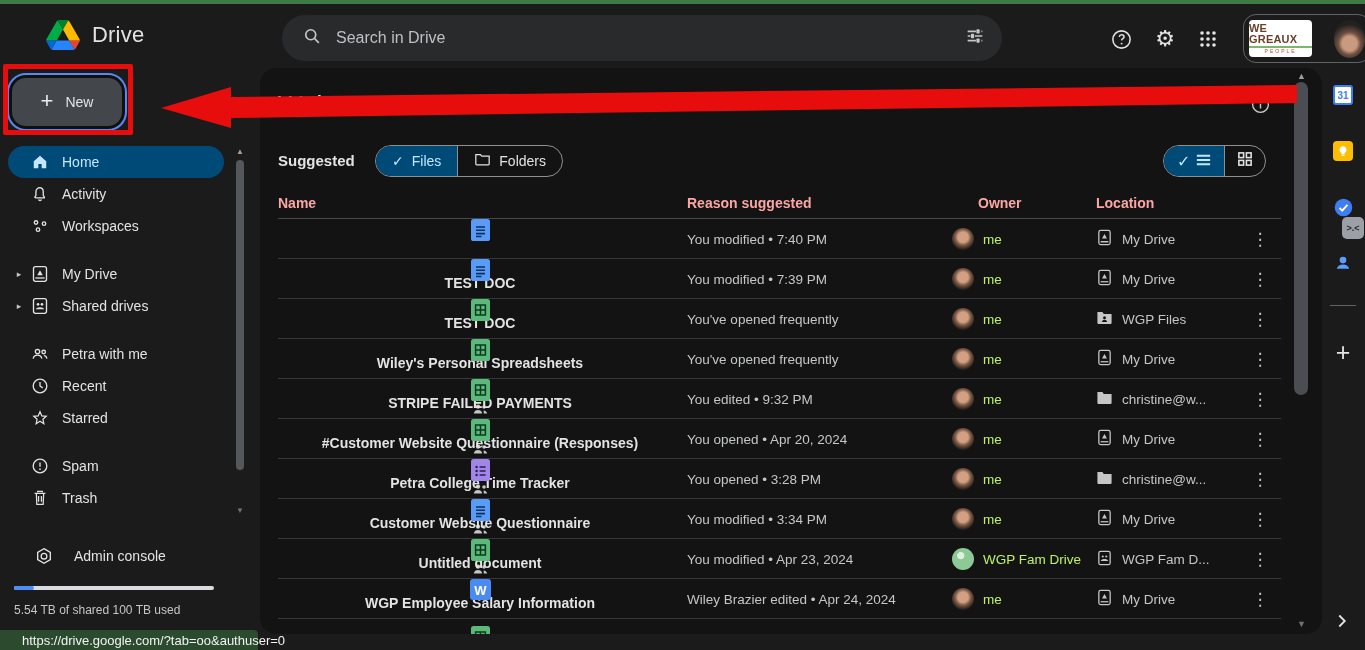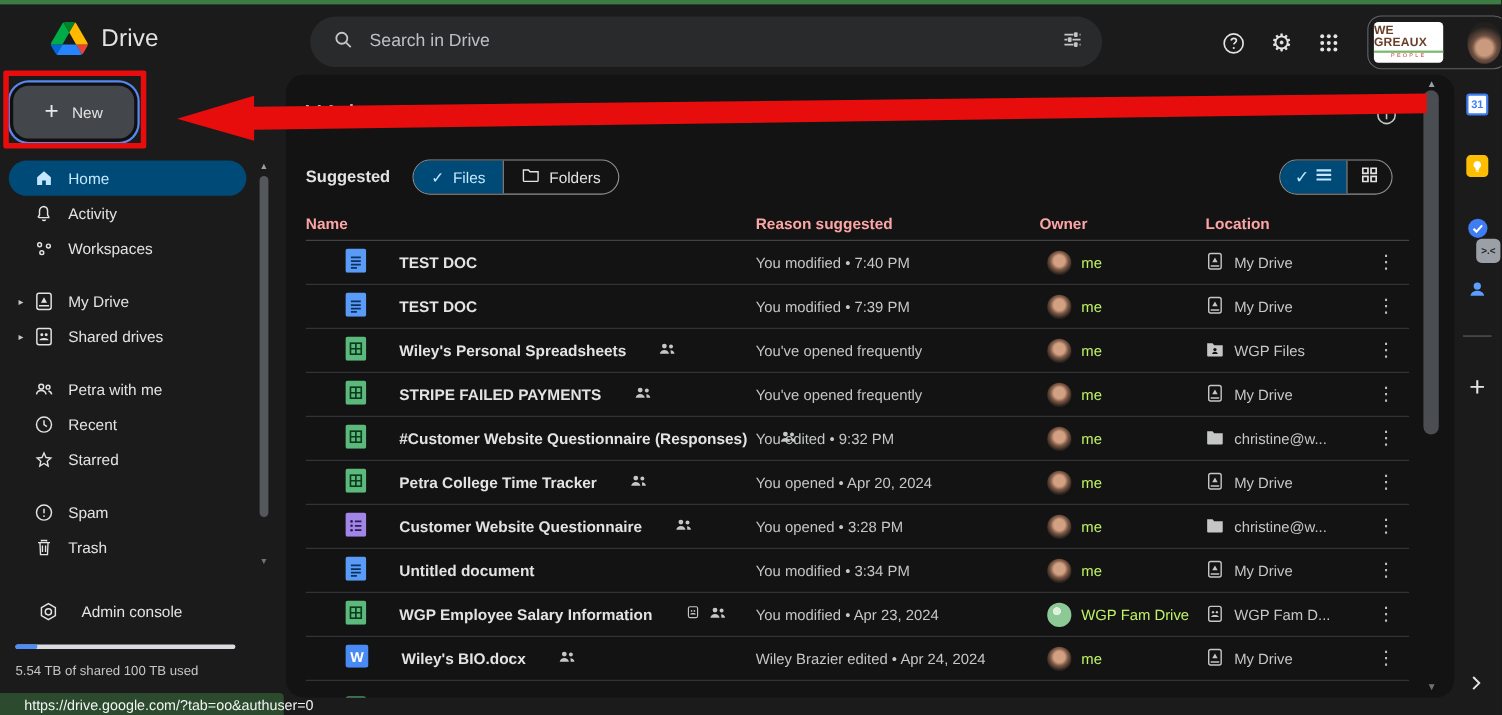--- a/index.html
+++ b/index.html
@@ -79,21 +79,21 @@
   .vseg { display:flex; align-items:center; justify-content:center; gap:6px; padding:0 13px; cursor:pointer; }
   .vseg.sel { background:#004a77; color:#c2e7ff; }
   .vseg.unsel { border-left:1px solid #8e918f; }
 
   
   #table { position:absolute; left:18px; top:123px; width:1003px; }
   #thead { position:relative; height:28px; border-bottom:1px solid #47494c; }
   #thead span { position:absolute; top:4px; font-size:14px; font-weight:bold; color:#fca5a5; }
   .trow { position:relative; height:40px; border-bottom:1px solid #36383b; cursor:pointer; }
   .cell { position:absolute; top:0; height:40px; display:flex; align-items:center; }
-  .c-name   { left:36px;  width:380px; gap:30px; }
+  .c-name   { left:12px;  width:380px; gap:30px;flex-direction:column; }
   .c-name .fname { font-size:14px; font-weight:bold; color:#e3e3e3; white-space:nowrap; }
   .c-reason { left:409px; width:250px; font-size:13.5px; color:#c4c7c5; }
   .c-owner  { left:674px; width:140px; gap:9px; font-size:13.5px; color:#bef264; }
   .c-loc    { left:818px; width:150px; gap:9px; font-size:13.5px; color:#c4c7c5; }
   .c-more   { left:967px; width:30px; justify-content:center; font-size:17px; color:#c4c7c5; }
   .avatar { width:22px; height:22px; border-radius:50%;
     background:radial-gradient(circle at 50% 42%, #d2a183 0 30%, #7c5744 48%, #26211e 72%); }
   .avatar.team { background:radial-gradient(circle at 40% 35%, #def0db 0 18%, #8cc996 20% 100%); }
   .minis { display:flex; align-items:center; gap:8px; color:#c4c7c5; }
 
@@ -375,21 +375,21 @@
             </svg>
           </span>
         </div>
       </div>
     </div>
 
     <div id="table">
       <div id="thead">
         <span style="left:0">Name</span>
         <span style="left:409px">Reason suggested</span>
-        <span style="left:667px">Owner</span>
+        <span style="left:700px">Owner</span>
         <span style="left:818px">Location</span>
       </div>
       <div id="tbody">
           <div class="trow">
             <span class="cell c-name">
       <span><svg width="19" height="22" viewBox="0 0 19 22">
                   <rect width="19" height="22" rx="2.6" fill="#5b9bf8"></rect>
                   <path d="M5 8h9M5 11.3h9M5 14.6h9M5 17.5h5.5" stroke="#0a325e" stroke-width="1.6"></path>
                 </svg></span>
       <span class="fname">TEST DOC</span>

